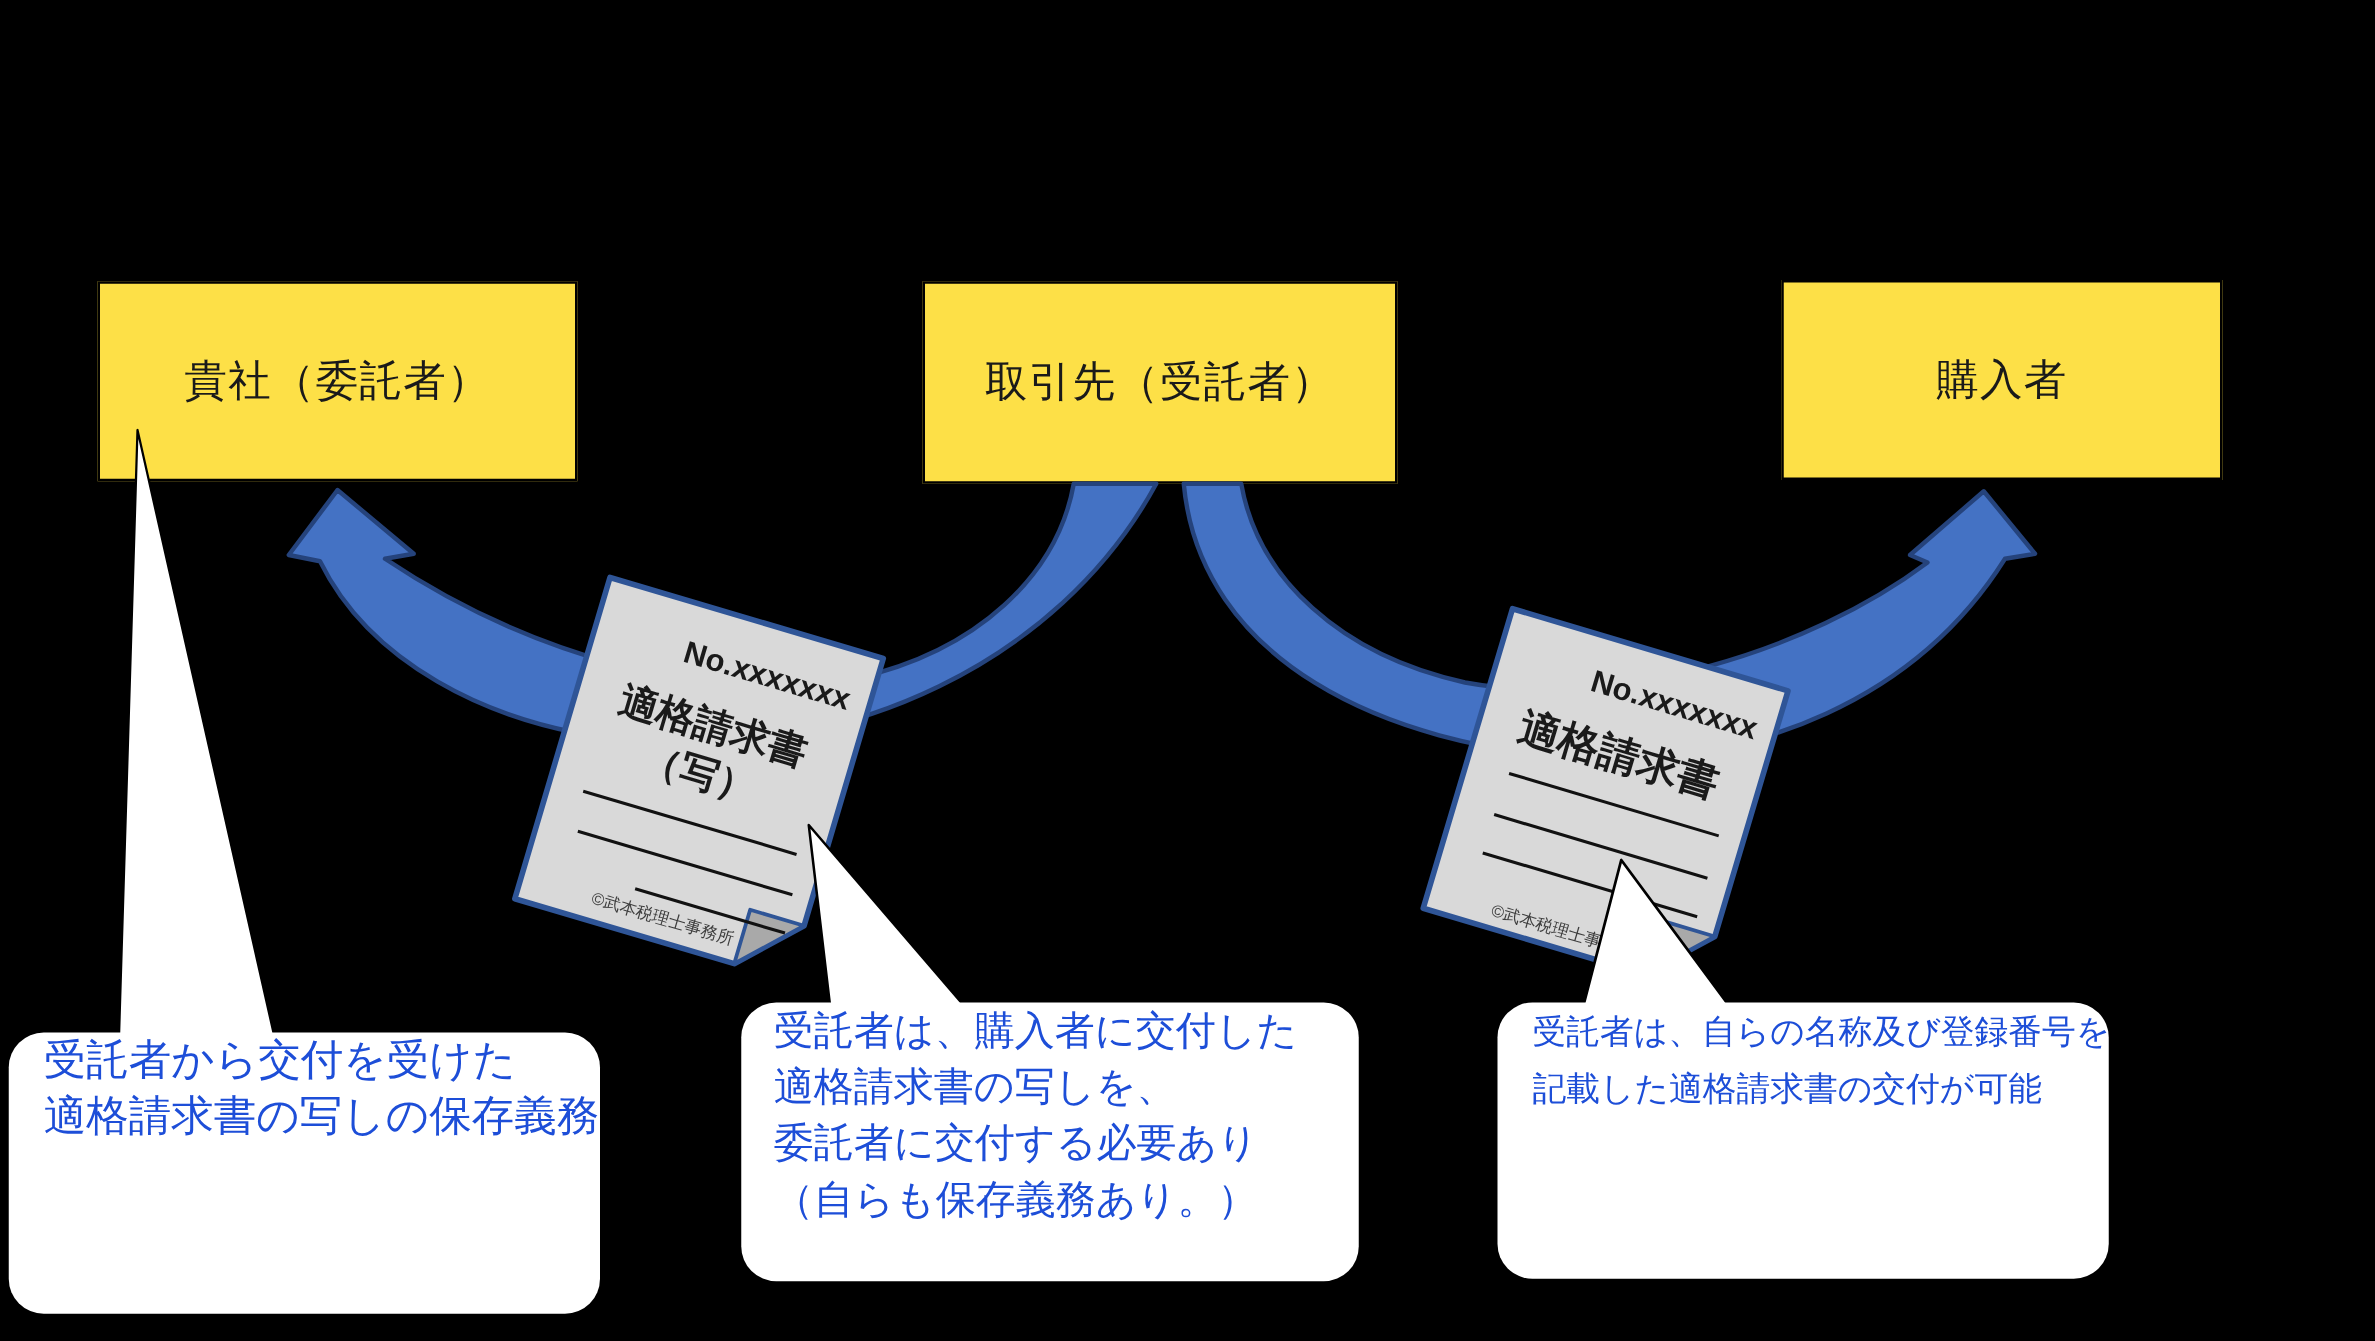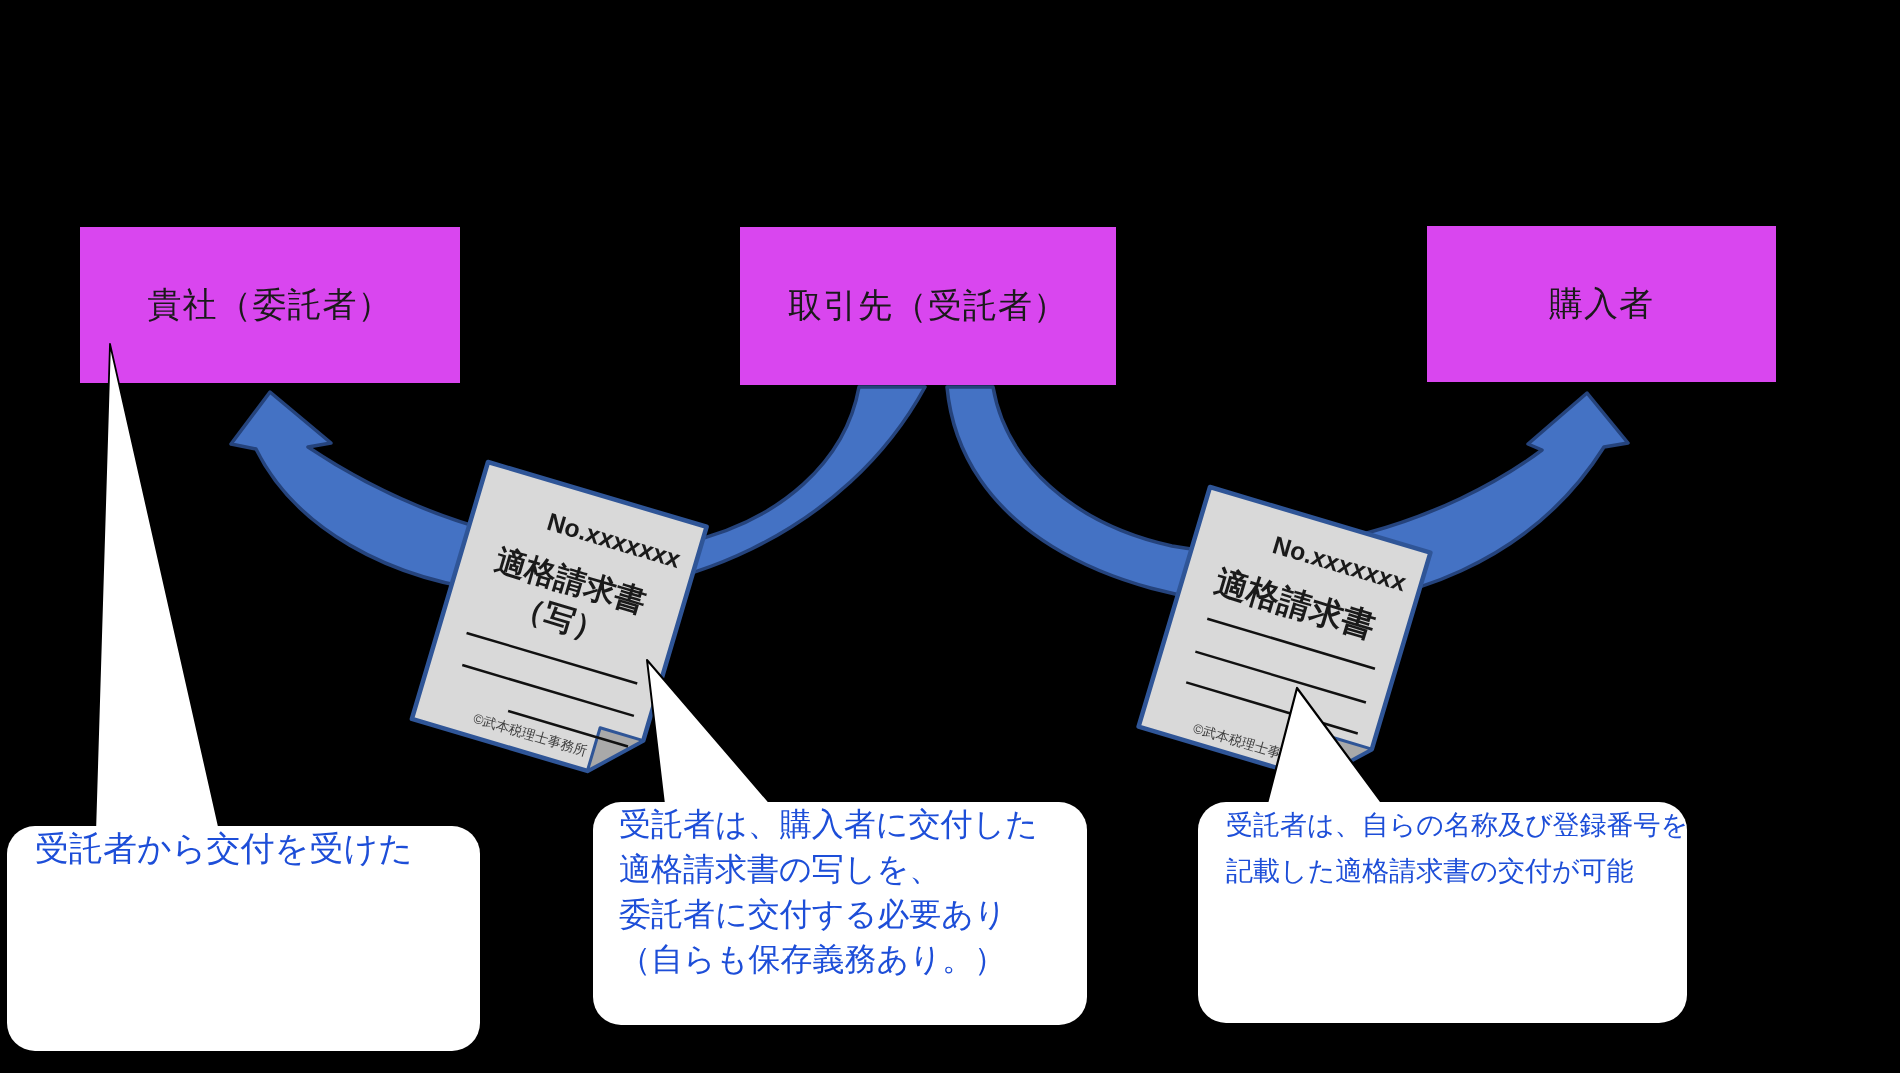--- a/index.html
+++ b/index.html
@@ -2,21 +2,21 @@
 <html><head>
 <meta charset="utf-8">
 <style>
   html,body{margin:0;padding:0;background:#000;}
   #stage{
     position:relative;width:1900px;height:1073px;background:#000000;overflow:hidden;
     font-family:"Liberation Sans","DejaVu Sans",sans-serif;
   }
   
   .node{
-    position:absolute;background:#d946ef;border:2.5px solid #000000;
+    position:absolute;background:#fde047;border:2.5px solid #000000;
     display:flex;align-items:center;justify-content:center;
     box-sizing:border-box;z-index:1;
   }
   .node span{font-size:34px;color:#1a1a1a;letter-spacing:1px;white-space:nowrap;}
   #box-consignor{left:78px;top:225px;width:384px;height:160px;}
   #box-trustee{left:738px;top:225px;width:380px;height:162px;text-align:right;}
   #box-purchaser{left:1425px;top:224px;width:353px;height:160px;}
   
   #overlay{position:absolute;left:0;top:0;z-index:3;}
   
@@ -82,20 +82,21 @@
       <text class="doc-credit" x="112" y="240" font-size="13.5" text-anchor="middle">©武本税理士事務所</text>
     </g>
 
     <path d="M110,344 L95,836 L221,836 Z" fill="#ffffff" stroke="#000000" stroke-width="1.8" stroke-linejoin="round"></path>
     <path d="M647,660 L668,838 L800,838 Z" fill="#ffffff" stroke="#000000" stroke-width="2" stroke-linejoin="round"></path>
     <path d="M1297,688 L1258,838 L1408,838 Z" fill="#ffffff" stroke="#000000" stroke-width="2.2" stroke-linejoin="round"></path>
   </svg>
 
   <div class="callout" id="callout-left">
     <span>受託者から交付を受けた</span>
+    <span>適格請求書の写しの保存義務</span>
   </div>
 
   <div class="callout" id="callout-middle">
     <span>受託者は、購入者に交付した</span>
     <span>適格請求書の写しを、</span>
     <span>委託者に交付する必要あり</span>
     <span>（自らも保存義務あり。）</span>
   </div>
 
   <div class="callout" id="callout-right">

